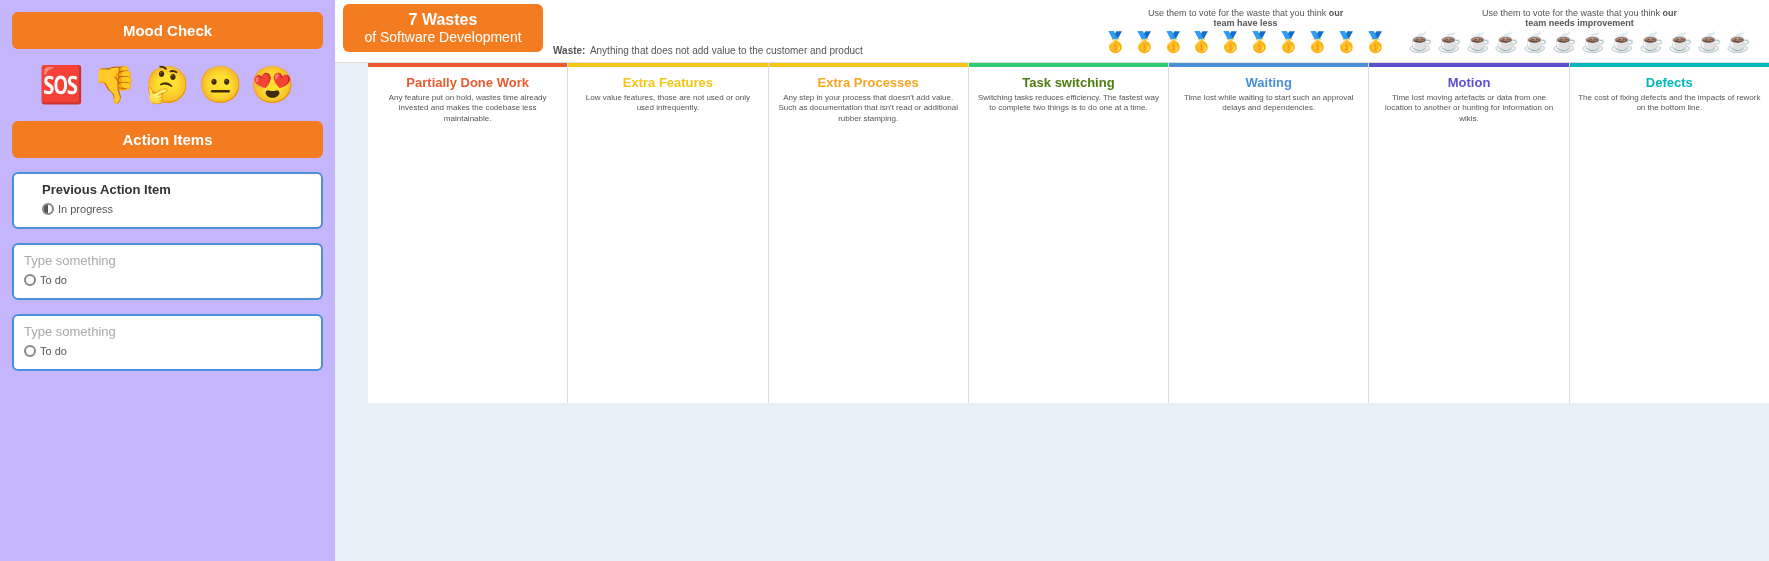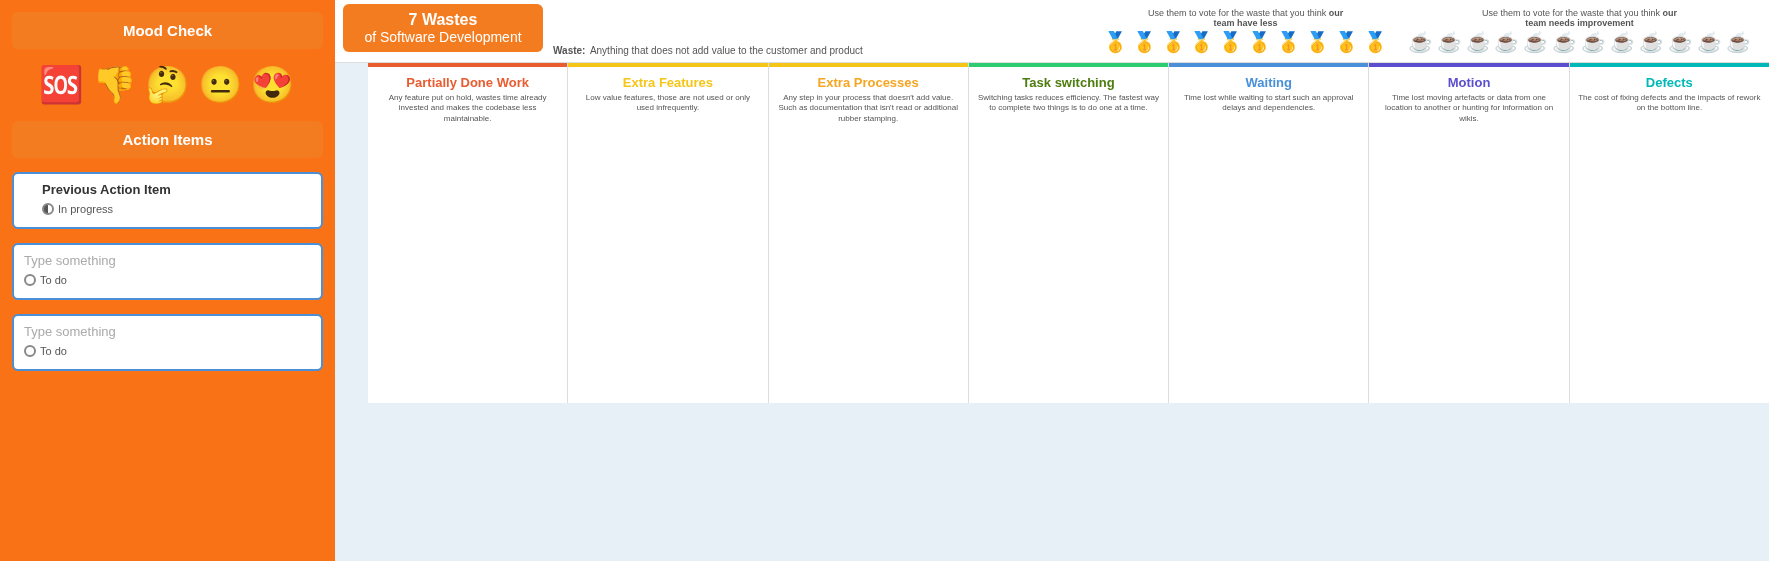--- a/index.html
+++ b/index.html
@@ -2,21 +2,21 @@
 <html><head>
   <meta charset="utf-8">
   <style>
     * { box-sizing: border-box; margin: 0; padding: 0; }
     body { font-family: Arial, sans-serif; background: #e8f0f7; width: 1769px; height: 561px; overflow: hidden; display: flex; }
 
     
     .left-panel {
       width: 335px;
       min-width: 335px;
-      background: #f97316;
+      background: #c4b5fd;
       padding: 12px;
       display: flex;
       flex-direction: column;
       gap: 10px;
       height: 561px;
     }
 
     .mood-check-btn {
       background: #f47c20;
       color: white;

